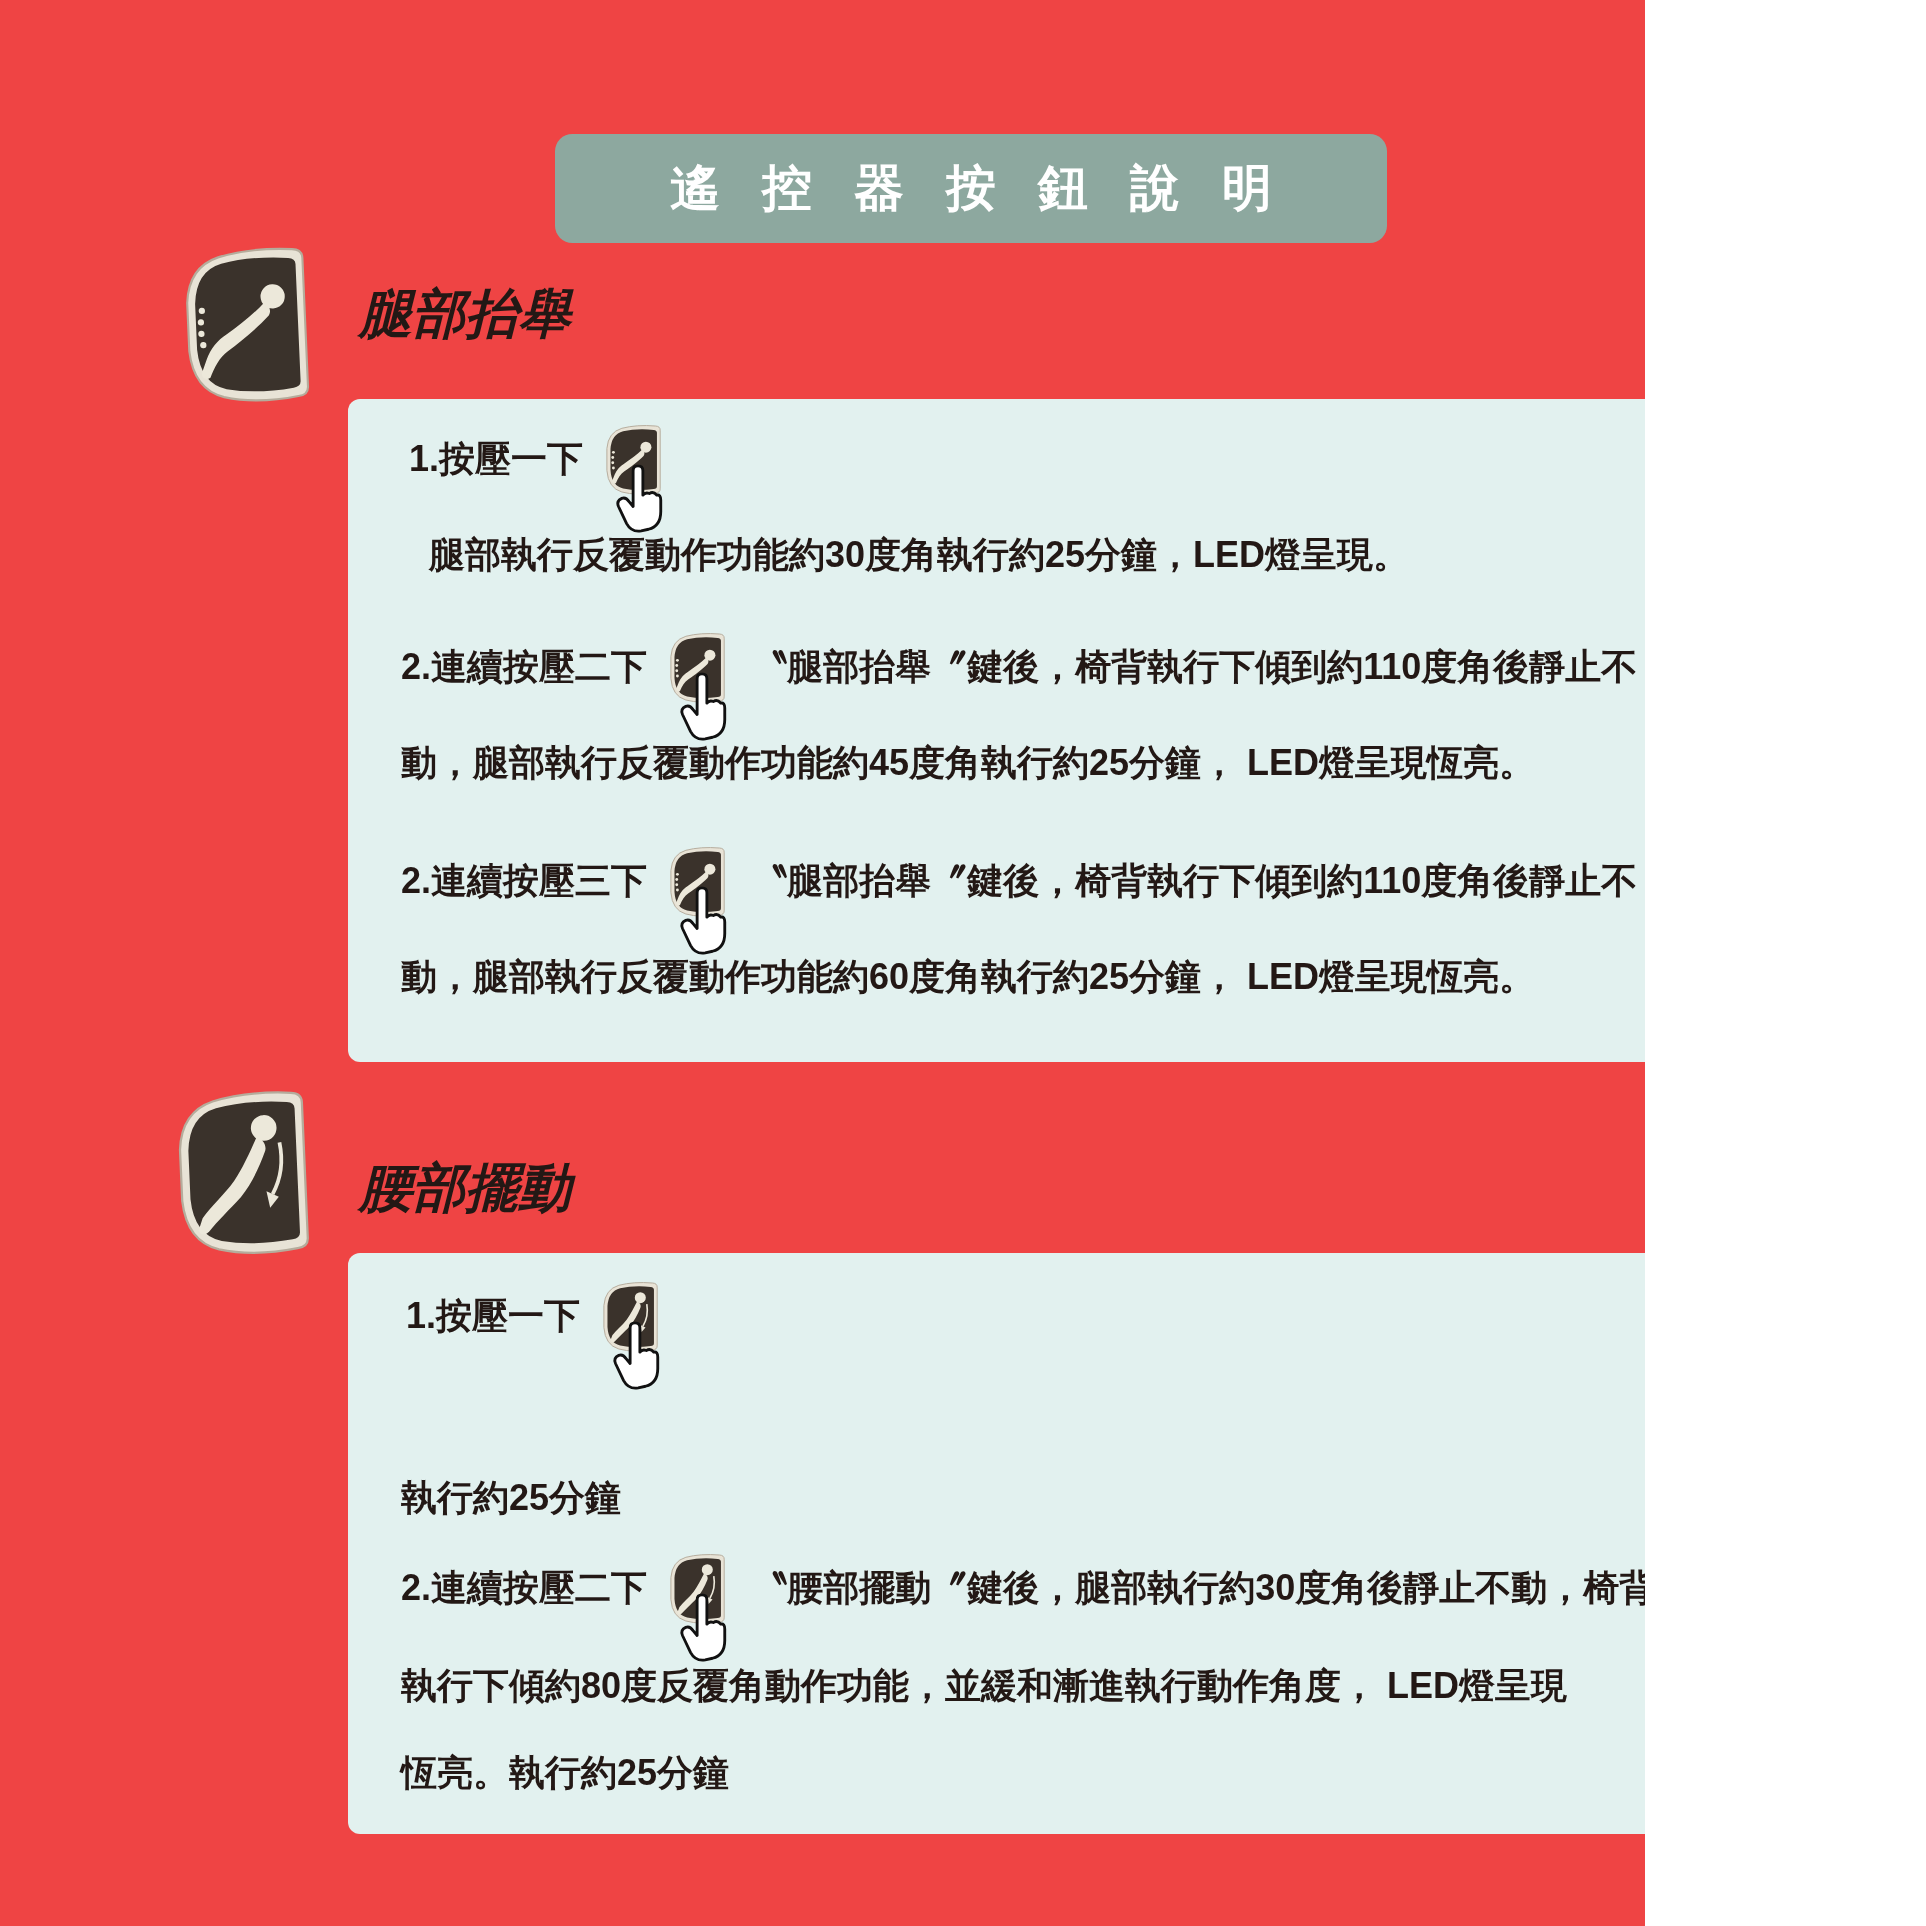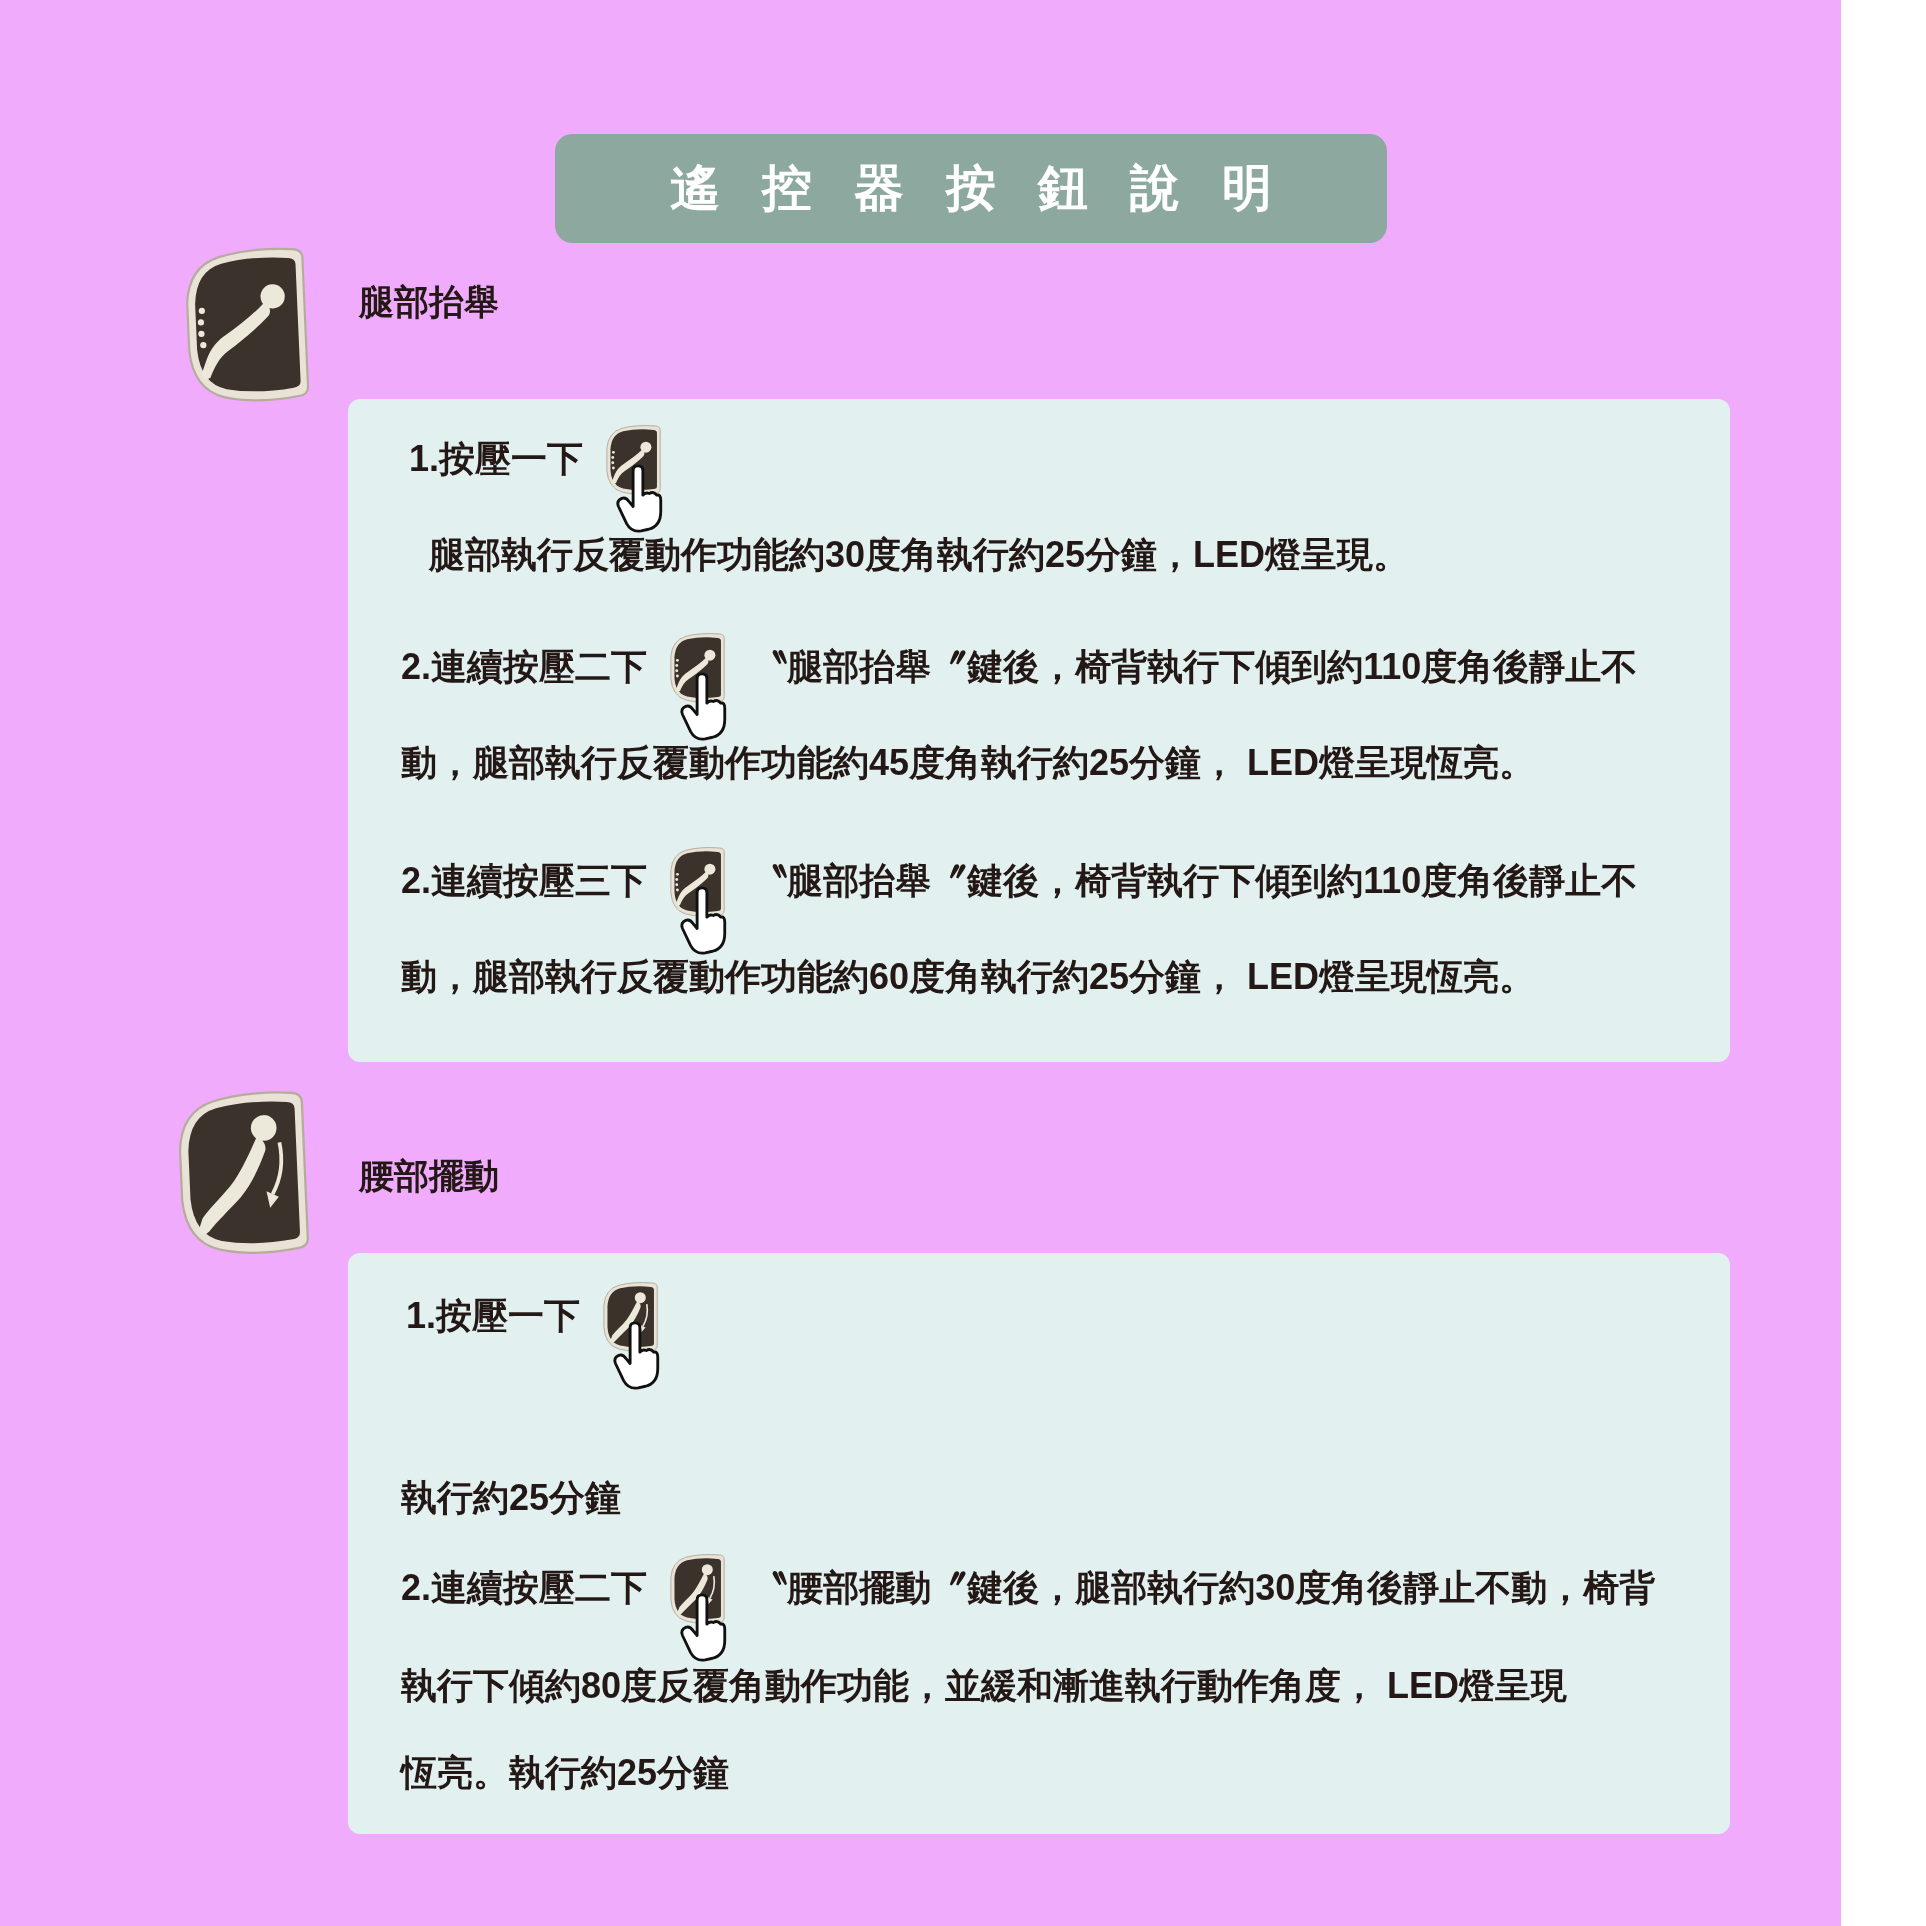--- a/index.html
+++ b/index.html
@@ -1,32 +1,32 @@
 <!DOCTYPE html>
 <html style="font-size:9.2px"><head>
 <meta charset="utf-8">
 <style>
   html,body{margin:0;padding:0;background:#ffffff;}
   #canvas{
-    position:relative;width:1841px;height:1926px;background:#f0abfc;overflow:hidden;
+    position:relative;width:1645px;height:1926px;background:#ef4444;overflow:hidden;
     font-family:"Liberation Sans","DejaVu Sans",sans-serif;color:#231815;
   }
   
   .banner{
     position:absolute;left:555px;top:134px;width:832px;height:109px;
     background:#8da89f;border-radius:17.3px;
     display:flex;align-items:center;justify-content:center;
   }
   .banner-title{
     font-size:50px;font-weight:bold;color:#ffffff;
     letter-spacing:42px;text-indent:42px;white-space:nowrap;
   }
   
   .section-label{
-    position:absolute;font-size:35px;font-weight:bold;color:#231815;white-space:nowrap;
+    position:absolute;font-size:53px;font-weight:bold;color:#231815;white-space:nowrap;font-style:italic;
   }
   .big-btn{position:absolute;transform:rotate(-2.5deg);}
   .big-btn svg{width:100%;height:100%;display:block;}
   
   .ibox{
     position:absolute;left:348px;width:1382px;background:#e2f1ef;border-radius:12px;margin-top:16px;
   }
   .iline{
     position:absolute;display:flex;align-items:center;height:92px;
     font-size:36px;font-weight:bold;white-space:nowrap;

